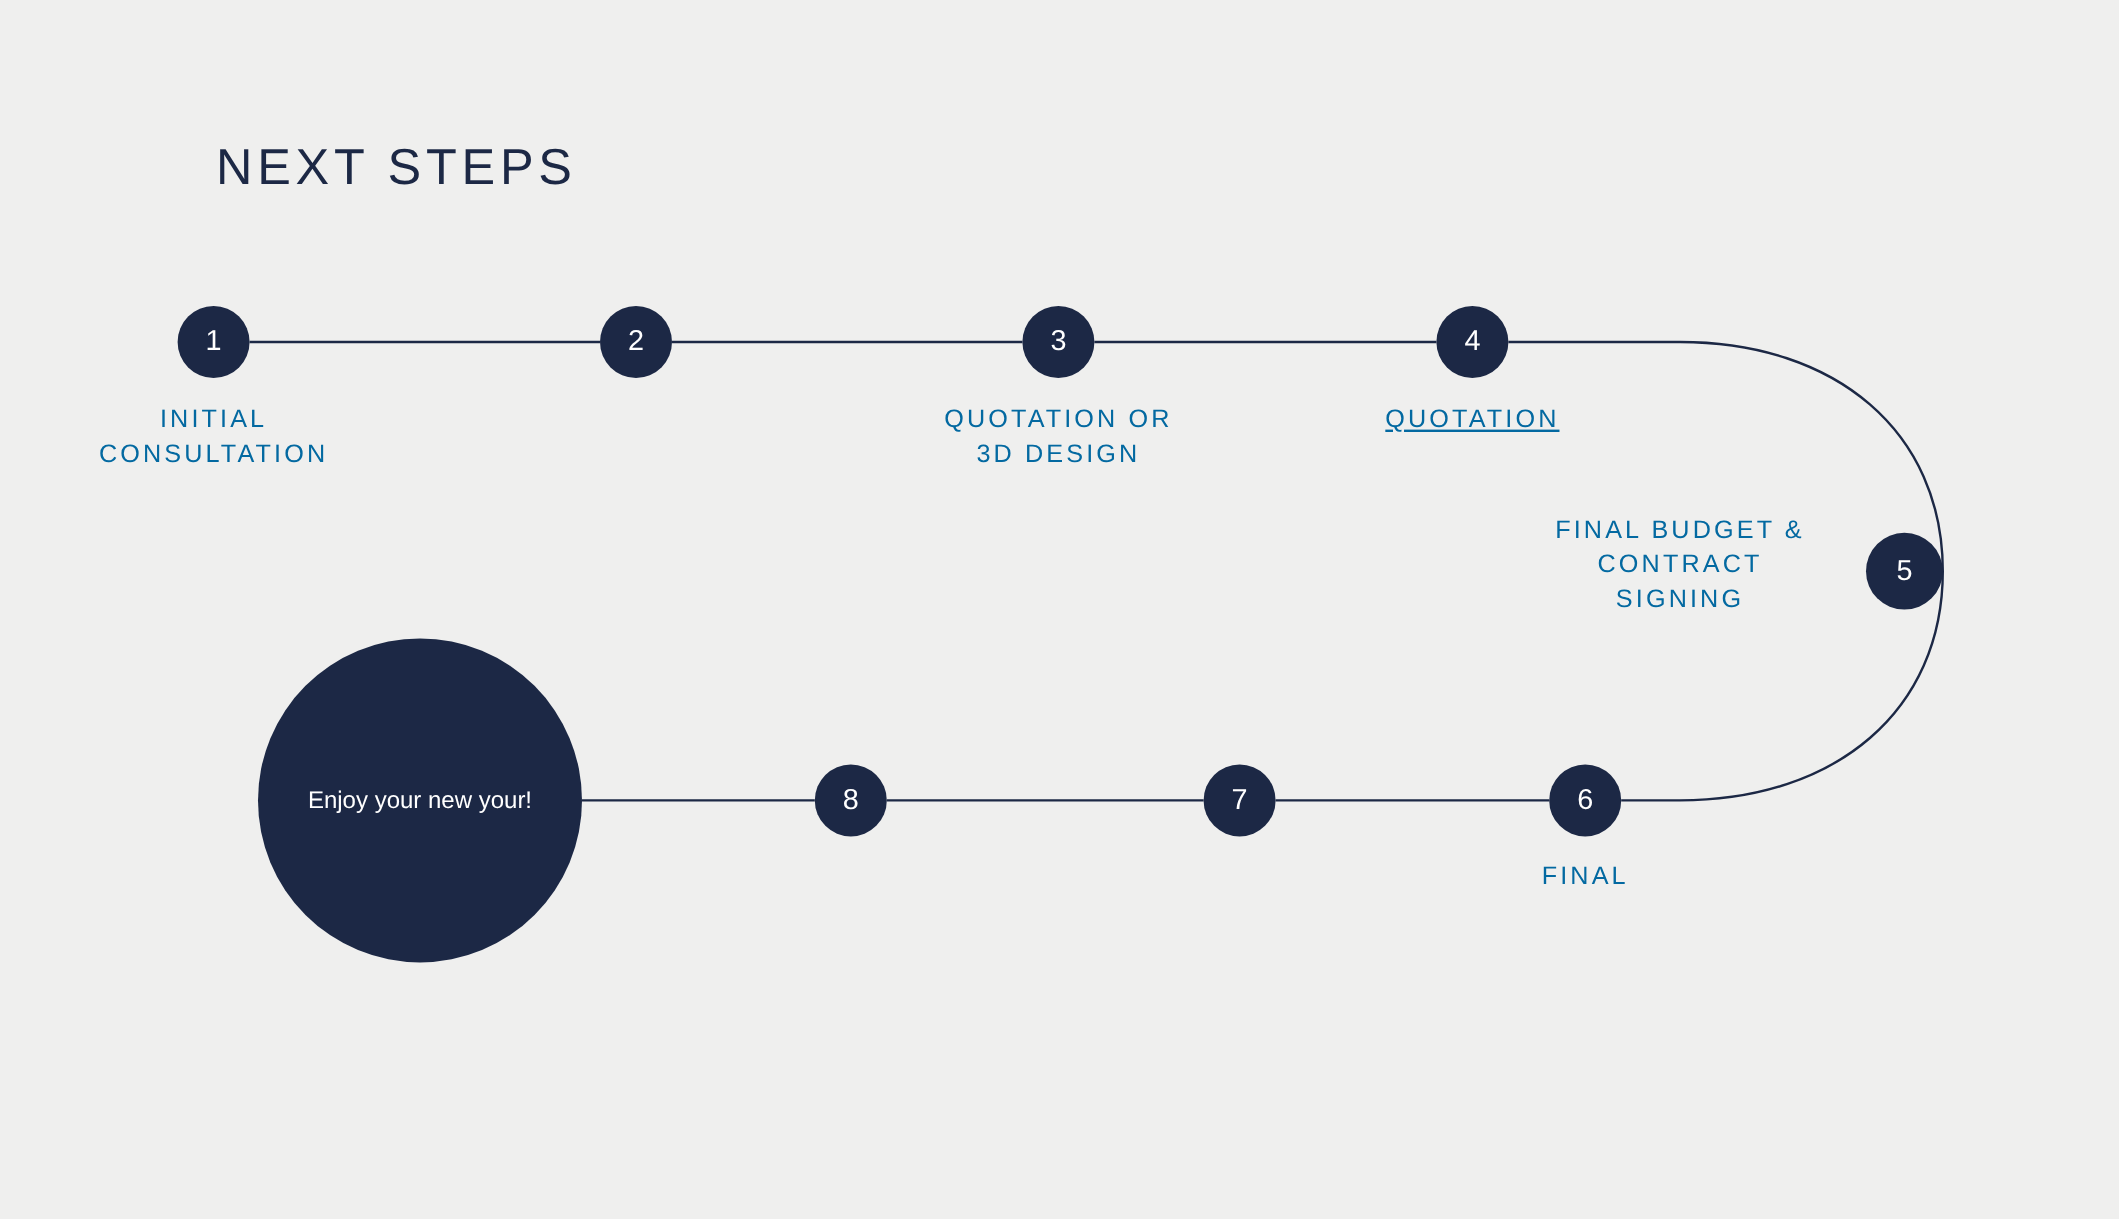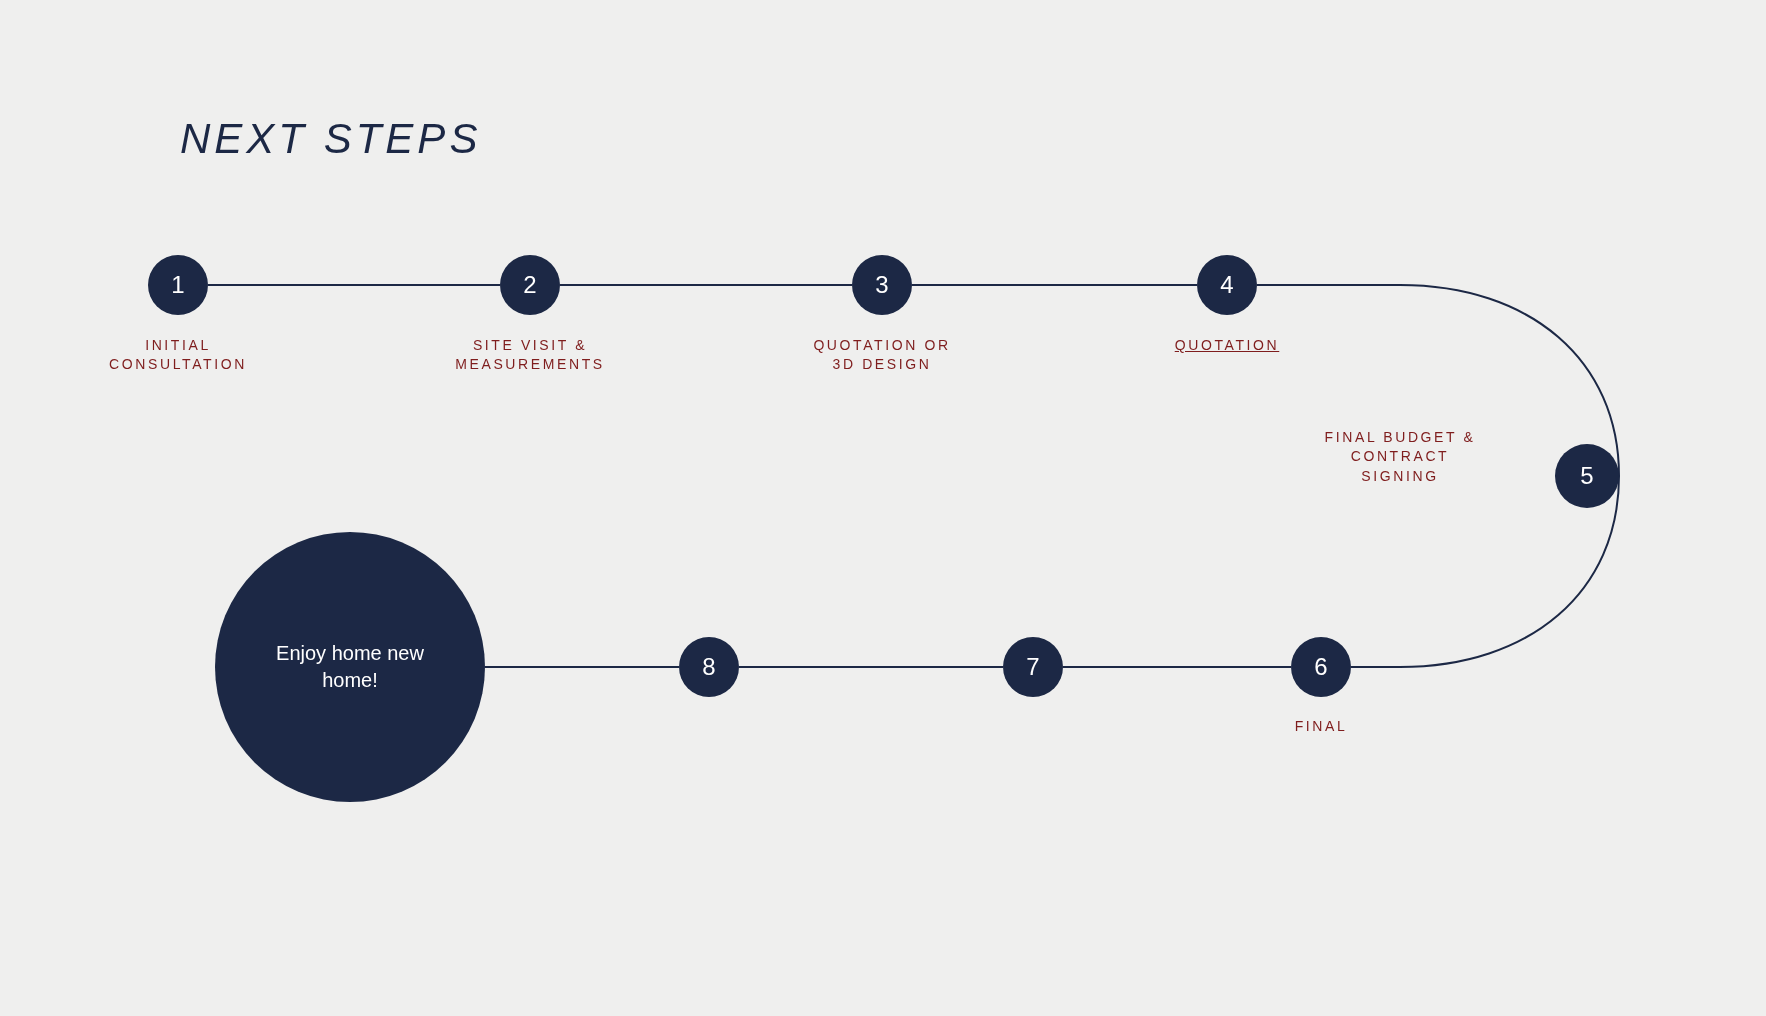--- a/index.html
+++ b/index.html
@@ -24,21 +24,20 @@
   
   .title {
     position: absolute;
     left: 180px;
     top: 115px;
     font-size: 42px;
     font-weight: 400;
     letter-spacing: 4px;
     color: #1c2845;
     white-space: nowrap;
-    font-style: italic;
   }
 
   
   #connectors {
     position: absolute;
     left: 0;
     top: 0;
     width: 1766px;
     height: 1016px;
     pointer-events: none;
@@ -65,24 +64,24 @@
     font-size: 20px;
     line-height: 1.35;
     text-align: center;
     padding: 0 40px;
     font-weight: 400;
   }
 
   
   .label {
     position: absolute;
-    font-size: 14px;
+    font-size: 21px;
     letter-spacing: 2.6px;
     line-height: 1.38;
-    color: #7f1d1d;
+    color: #0369a1;
     text-align: center;
     font-weight: 400;
     white-space: pre-line;
   }
 </style>
 </head>
 <body>
 
 <div id="canvas">
 
@@ -99,34 +98,32 @@
       <path d="M1400,285 C1530,285 1619,360 1619,476 C1619,592 1530,667 1400,667"></path>
 
       <line x1="1400" y1="667" x2="1351" y2="667"></line>
       <line x1="1291" y1="667" x2="1063" y2="667"></line>
       <line x1="1003" y1="667" x2="739" y2="667"></line>
       <line x1="679" y1="667" x2="485" y2="667"></line>
     </g>
   </svg>
 
   <div class="node node-final" style="left:215px; top:532px; width:270px; height:270px;">
-    <span>Enjoy home new home!</span>
+    <span>Enjoy your new your!</span>
   </div>
 
   <div class="node" style="left:148px; top:255px; width:60px; height:60px;">
     <span class="num">1</span>
   </div>
   <div class="label" style="left:28px; top:336px; width:300px;">INITIAL
 CONSULTATION</div>
 
   <div class="node" style="left:500px; top:255px; width:60px; height:60px;">
     <span class="num">2</span>
   </div>
-  <div class="label" style="left:380px; top:336px; width:300px;">SITE VISIT &amp;
-MEASUREMENTS</div>
 
   <div class="node" style="left:852px; top:255px; width:60px; height:60px;">
     <span class="num">3</span>
   </div>
   <div class="label" style="left:732px; top:336px; width:300px;">QUOTATION OR
 3D DESIGN</div>
 
   <div class="node" style="left:1197px; top:255px; width:60px; height:60px;">
     <span class="num">4</span>
   </div>

